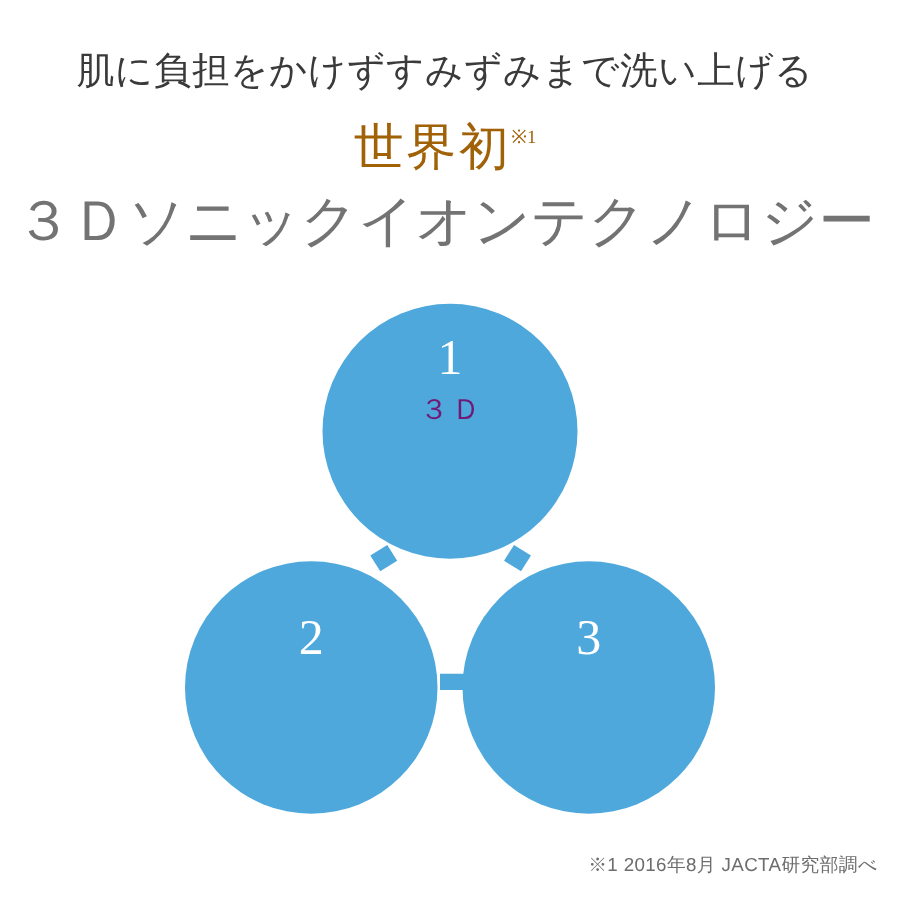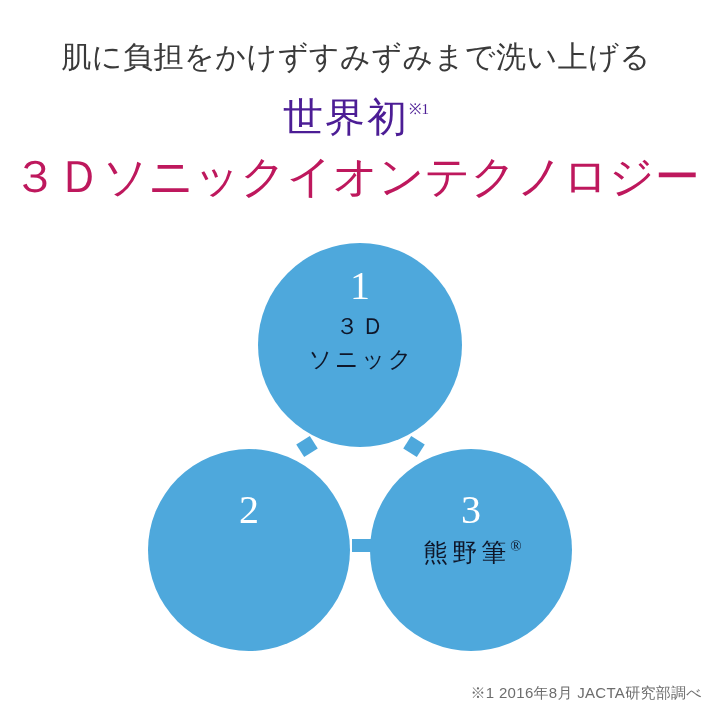--- a/index.html
+++ b/index.html
@@ -39,39 +39,39 @@
     color: #3a3a3a;
     letter-spacing: 0.5px;
     white-space: nowrap;
   }
 
   .headline-1 {
     margin-top: 18px;
     font-family: "Liberation Serif", serif;
     font-size: 40px;
     line-height: 1.2;
-    color: #4c1d95;
+    color: #a16207;
     letter-spacing: 2px;
     white-space: nowrap;
   }
 
   .headline-1 .sup-note {
     font-size: 15px;
     vertical-align: super;
     letter-spacing: 0;
     position: relative;
     top: -2px;
   }
 
   .headline-2 {
     margin-top: 8px;
     font-family: "Liberation Serif", serif;
     font-size: 45px;
     line-height: 1.2;
-    color: #be185d;
+    color: #737373;
     letter-spacing: 0px;
     white-space: nowrap;
   }
 
   
   .cluster {
     position: absolute;
     left: 0;
     top: 0;
     width: 720px;
@@ -118,24 +118,24 @@
   .circle-number {
     font-family: "Liberation Serif", serif;
     font-size: 40px;
     line-height: 1.05;
     font-weight: 400;
     color: #ffffff;
     margin-bottom: 4px;
   }
 
   .circle-line {
-    font-family: Liberation Serif, serif;
+    font-family: Liberation Sans, sans-serif;
     font-size: 23px;
     line-height: 1.42;
-    color: #0f172a;
+    color: #701a75;
     letter-spacing: 3px;
     white-space: nowrap;
     text-indent: 3px;
   }
 
   .circle-3 .circle-line {
     font-size: 25px;
     letter-spacing: 4px;
   }
 
@@ -202,32 +202,28 @@
     </div>
 
     <div class="headline-2">３Ｄソニックイオンテクノロジー</div>
   </div>
 
   <div class="cluster">
 
     <div class="circle circle-1">
       <div class="circle-number">1</div>
       <div class="circle-line">３Ｄ</div>
-      <div class="circle-line">ソニック</div>
     </div>
 
     <div class="circle circle-2">
       <div class="circle-number">2</div>
     </div>
 
     <div class="circle circle-3">
       <div class="circle-number">3</div>
-      <div class="circle-line">
-        <span>熊野筆</span><span class="reg">®</span>
-      </div>
     </div>
 
     <div class="nub nub-left"></div>
     <div class="nub nub-right"></div>
     <div class="nub nub-bottom"></div>
 
   </div>
 
   <div class="footnote">※1 2016年8月 JACTA研究部調べ</div>
 

